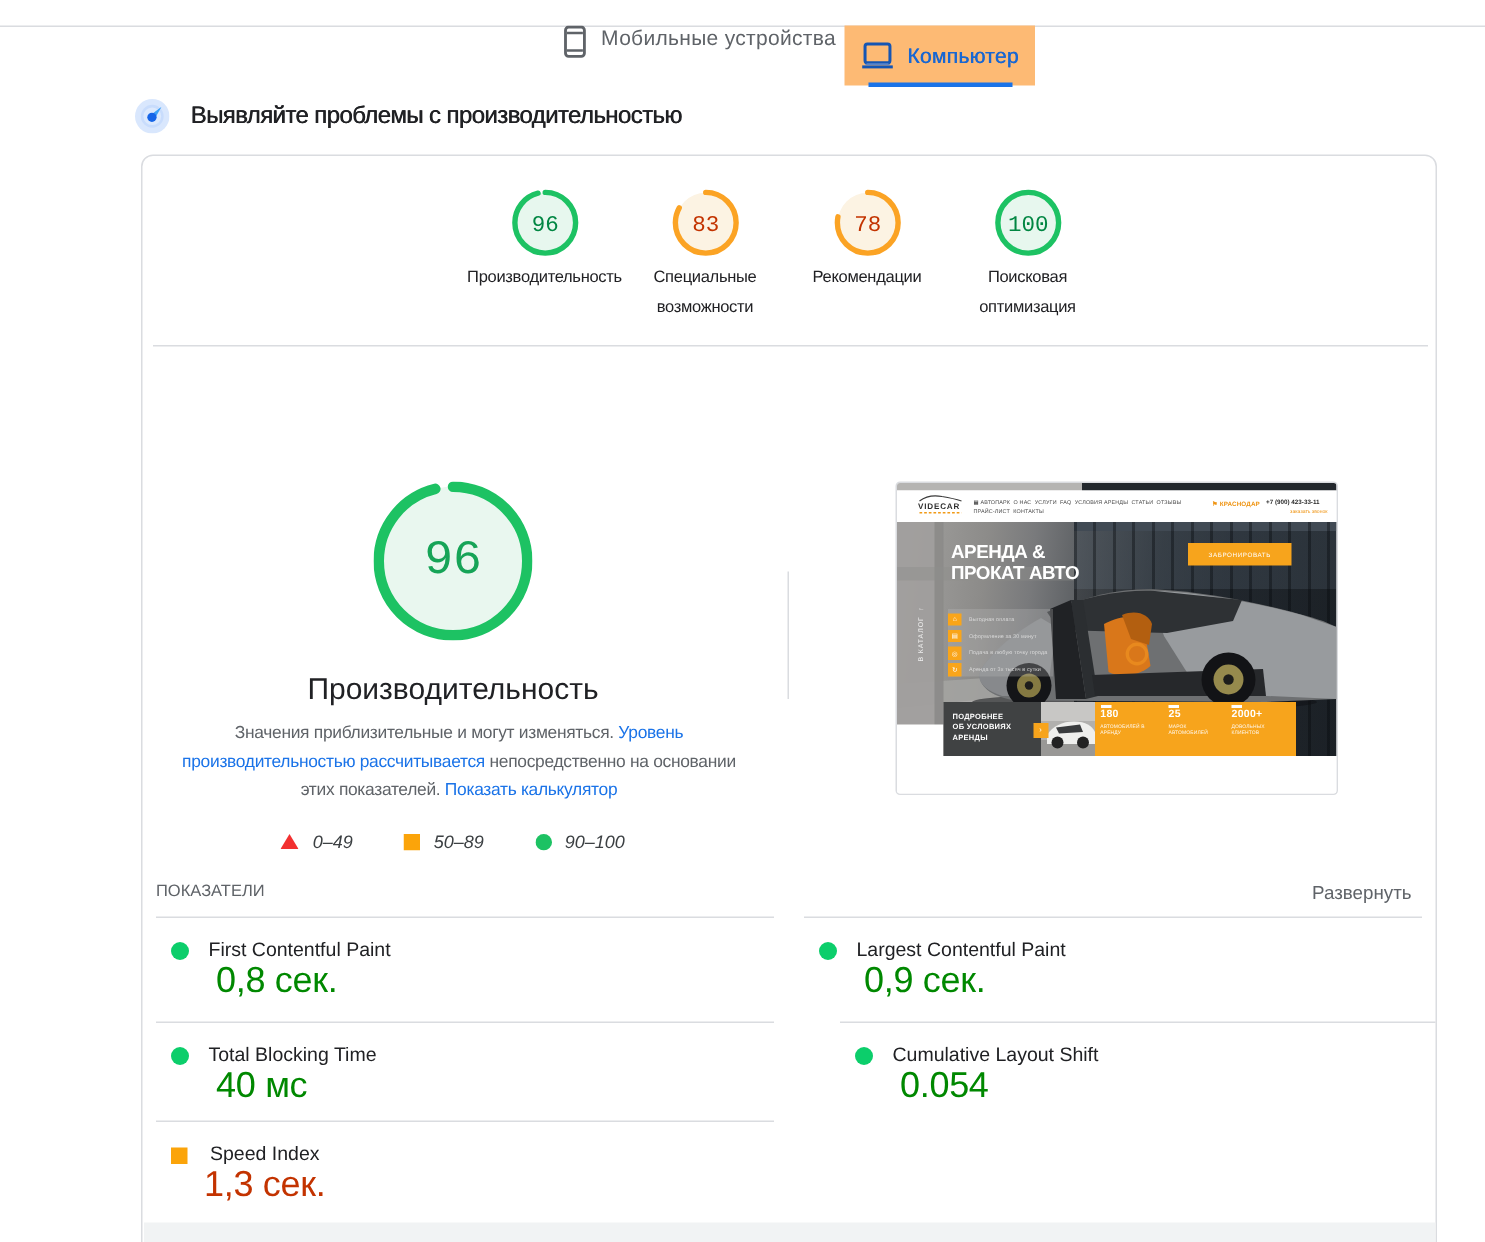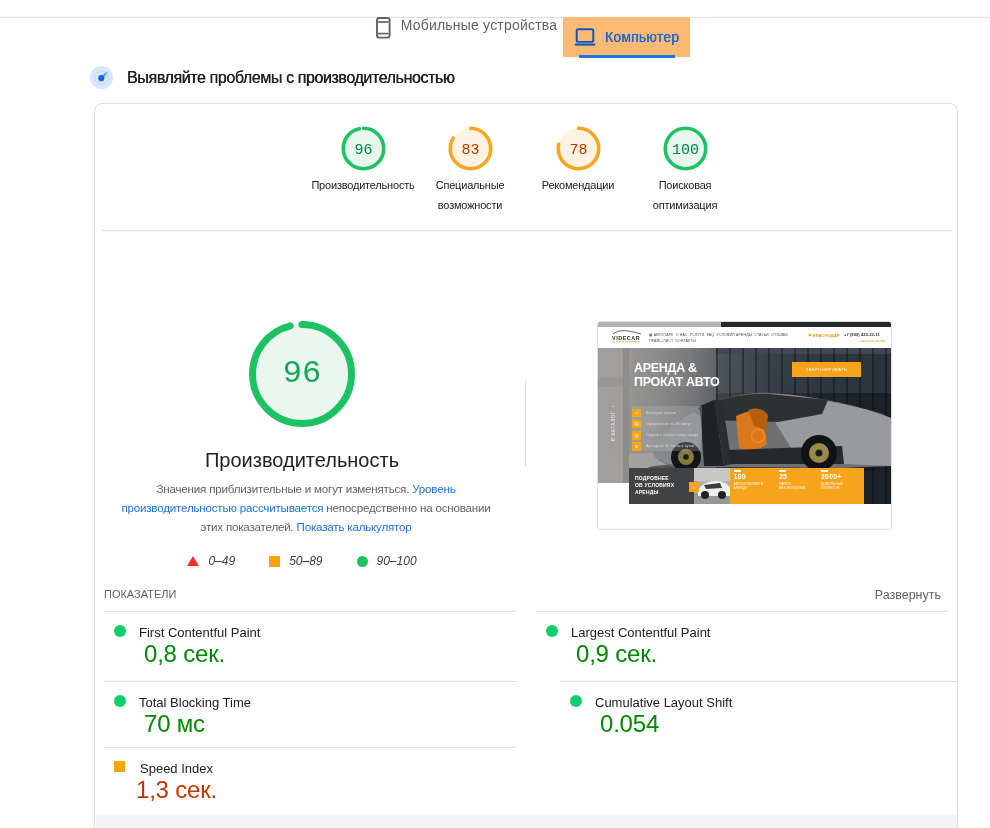--- a/index.html
+++ b/index.html
@@ -33,21 +33,21 @@
   .legend{left:32px;top:450px;width:350px;display:flex;align-items:center;justify-content:center;font-size:12px;color:#3c4043;}
   .legend .it{display:flex;align-items:center;margin:0 17px;font-style:italic;}
   .legend .ic{margin-right:9px;}
   .vdiv{left:430px;top:277px;width:1px;height:85px;background:#dadce0;}
   
   .thumb{left:502px;top:217px;width:295px;height:209px;border:1px solid #dadce0;border-radius:3px;box-sizing:border-box;overflow:hidden;background:#fff;}
   
   .mhead{left:9px;top:484px;font-size:11px;color:#5f6368;letter-spacing:0;}
   .mexpand{left:690px;top:484px;width:156px;text-align:right;font-size:12.5px;color:#5f6368;}
   .metric{box-sizing:border-box;border-top:1px solid #dadce0;}
-  .mname{display:flex;align-items:flex-start;font-size:13px;color:#202124;}
+  .mname{display:flex;align-items:flex-end;font-size:13px;color:#202124;}
   .mname .dot{width:12px;height:12px;border-radius:50%;background:#0cce6b;margin:0 13px 0 10px;flex:none;}
   .mname .sq{width:11px;height:11px;background:#fba40a;margin:0 15px 0 10px;flex:none;}
   .mval{margin:0 0 0 32px;font-size:24px;letter-spacing:-.2px;}
   .green{color:#008800;margin-left:40px;} .red{color:#c33300;}
   .greybar{left:1px;top:711px;width:862px;height:69px;background:#f1f3f4;}
   
   .t-abs{position:absolute;}
   .site-top{left:0;top:0;width:293px;height:5px;background:linear-gradient(90deg,#b5b4b2 0 42%,#23282d 42%);}
   .site-head{left:0;top:5px;width:293px;height:20.5px;background:#fff;}
   .hero{left:0;top:25.5px;width:293px;height:156px;overflow:hidden;
@@ -282,21 +282,21 @@
   <div class="abs metric" style="left:9px;top:507px;width:412px;height:70px;">
     <div class="mname" style="margin-top:13px;"><span class="dot"></span>First Contentful Paint</div>
     <div class="mval green">0,8 сек.</div>
   </div>
   <div class="abs metric" style="left:441px;top:507px;width:412px;height:70px;">
     <div class="mname" style="margin-top:13px;"><span class="dot"></span>Largest Contentful Paint</div>
     <div class="mval green">0,9 сек.</div>
   </div>
   <div class="abs metric" style="left:9px;top:577px;width:412px;height:66px;">
     <div class="mname" style="margin-top:13px;"><span class="dot"></span>Total Blocking Time</div>
-    <div class="mval green">70 мс</div>
+    <div class="mval green">40 мс</div>
   </div>
   <div class="abs metric" style="left:465px;top:577px;width:412px;height:66px;">
     <div class="mname" style="margin-top:13px;"><span class="dot"></span>Cumulative Layout Shift</div>
     <div class="mval green">0.054</div>
   </div>
   <div class="abs metric" style="left:9px;top:643px;width:412px;height:68px;">
     <div class="mname" style="margin-top:13px;"><span class="sq"></span>Speed Index</div>
     <div class="mval red">1,3 сек.</div>
   </div>
 

